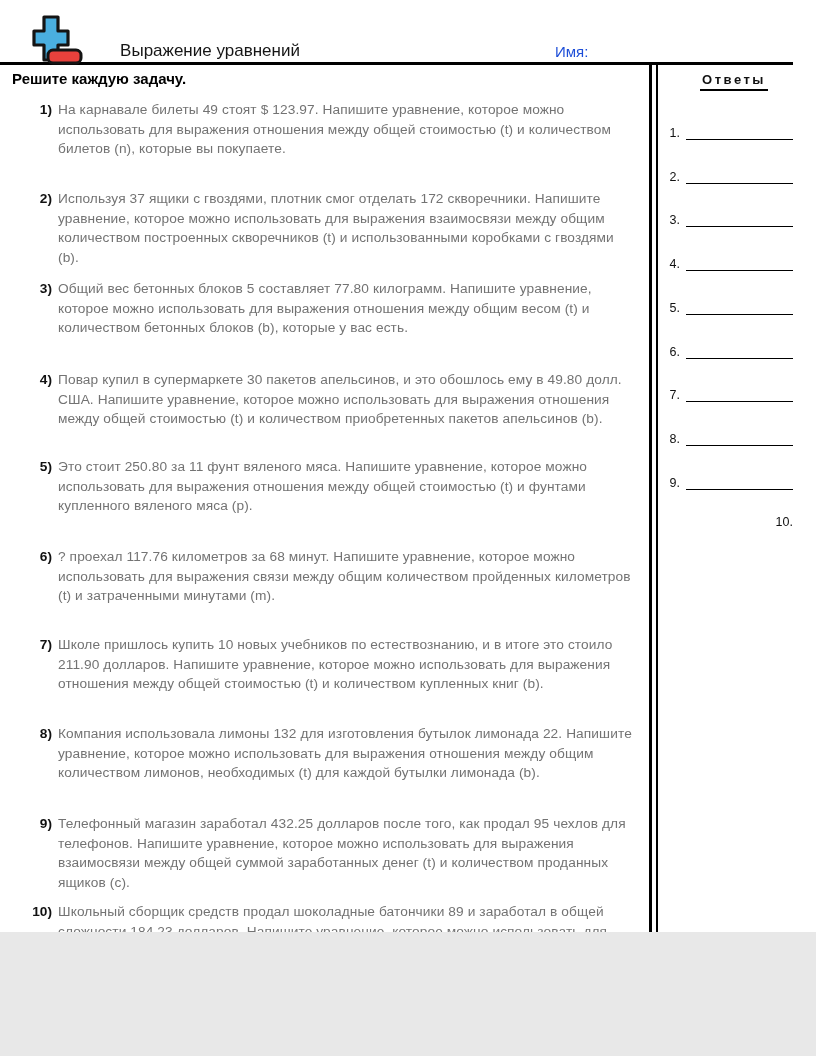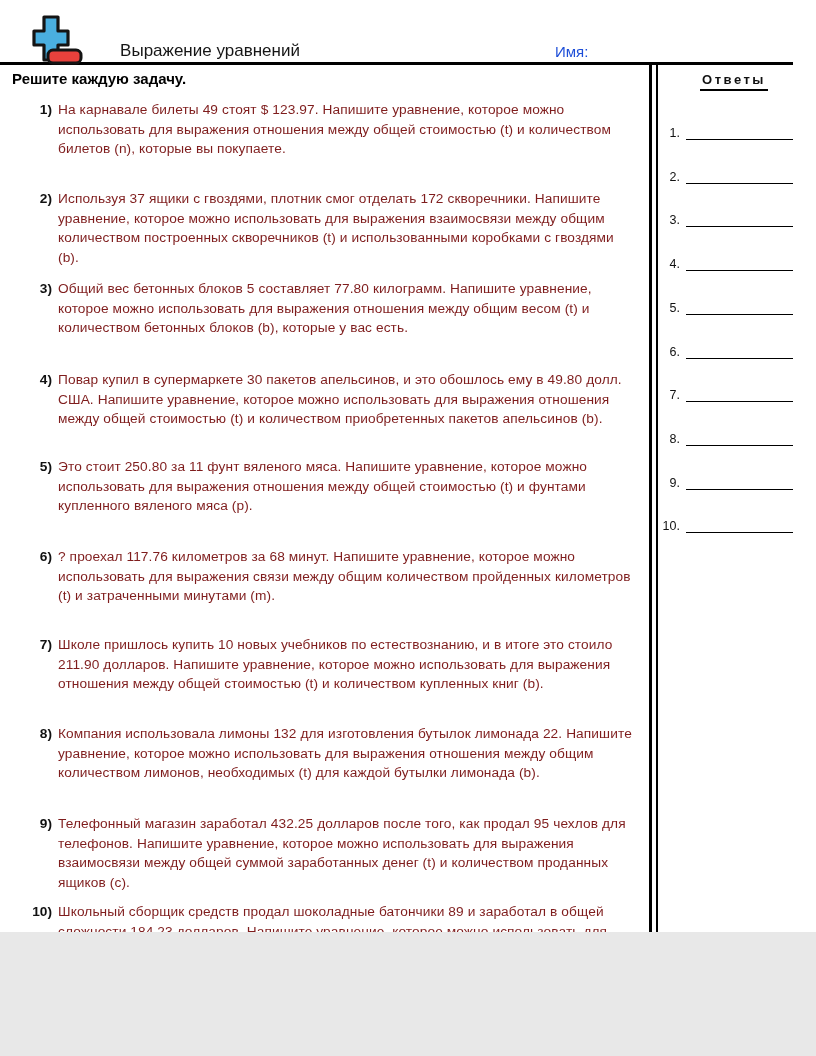--- a/index.html
+++ b/index.html
@@ -13,21 +13,21 @@
   .page-title{position:absolute;left:0;right:396px;top:41px;text-align:center;
     font-size:17px;color:#161616;}
   .name-label{position:absolute;left:555px;top:43px;font-size:15px;color:#1d4ed8;}
   .hdr-rule{position:absolute;left:0;top:62px;width:793px;height:3px;background:#000;}
   .instructions{position:absolute;left:12px;top:70px;font-size:15px;font-weight:bold;color:#000;}
   
   .problem{position:absolute;left:30px;width:610px;}
   .pnum{position:absolute;left:0;top:0;width:22px;text-align:right;
     font-weight:bold;font-size:13.7px;line-height:19.6px;}
   .ptext{margin:0 0 0 28px;width:578px;font-size:13.7px;line-height:19.6px;
-    letter-spacing:0.1px;color:#7f1d1d;}
+    letter-spacing:0.1px;color:#737373;}
   
   .vline-a{position:absolute;left:649px;top:62px;width:3px;height:931px;background:#000;}
   .vline-b{position:absolute;left:656px;top:62px;width:2px;height:931px;background:#000;}
   
   .answers-heading{position:absolute;left:664px;top:70px;width:140px;text-align:center;}
   .answers-heading span{display:inline-block;font-size:13px;font-weight:bold;
     letter-spacing:2.5px;border-bottom:2.5px solid #000;padding:0 2px 2px 2px;}
   .answer-row{position:absolute;left:652px;width:141px;height:18px;
     display:flex;align-items:flex-end;}
   .anum{width:28px;text-align:right;font-size:12.5px;line-height:14px;flex:none;}
@@ -145,21 +145,21 @@
         <span class="aline"></span>
       </div>
       <div class="answer-row" style="top: 427.9px;">
         <span class="anum">8.</span>
         <span class="aline"></span>
       </div>
       <div class="answer-row" style="top: 471.6px;">
         <span class="anum">9.</span>
         <span class="aline"></span>
       </div>
-      <div class="answer-row" style="top: 515.3px;">
+      <div class="answer-row" style="top: 515.3px; flex-direction: column;">
         <span class="anum">10.</span>
         <span class="aline"></span>
       </div>
     </div>
 
   <div class="ftr-rule"></div>
   <div class="brand-badge">
     <div class="brand-pill">
       <span>Математика</span>
     </div>

